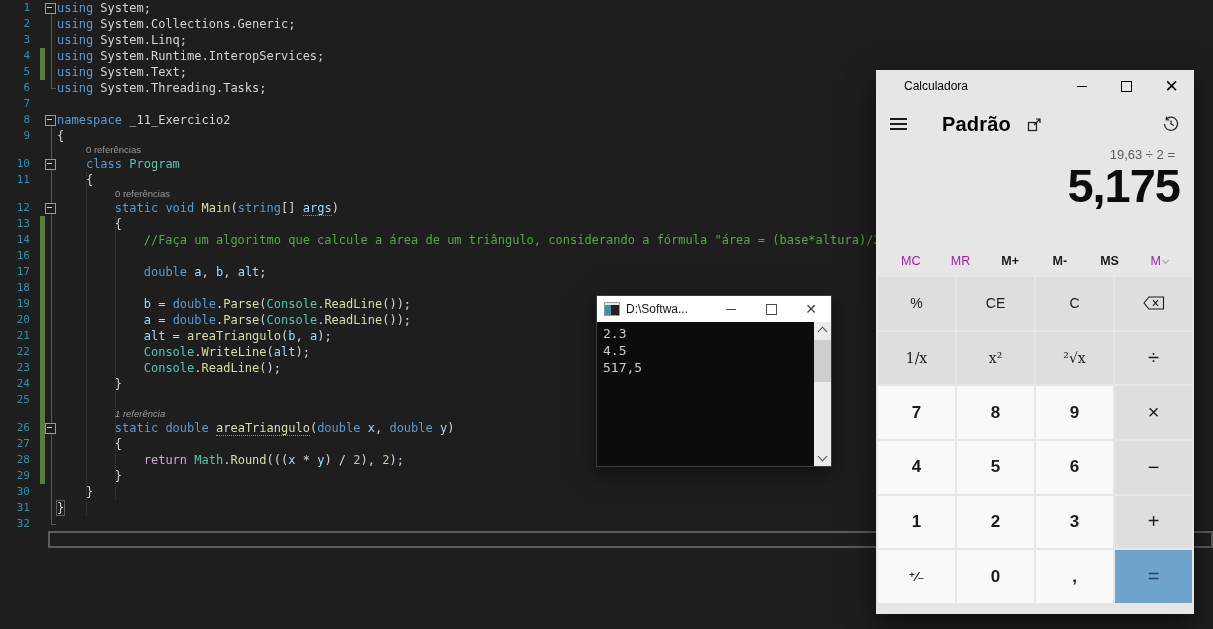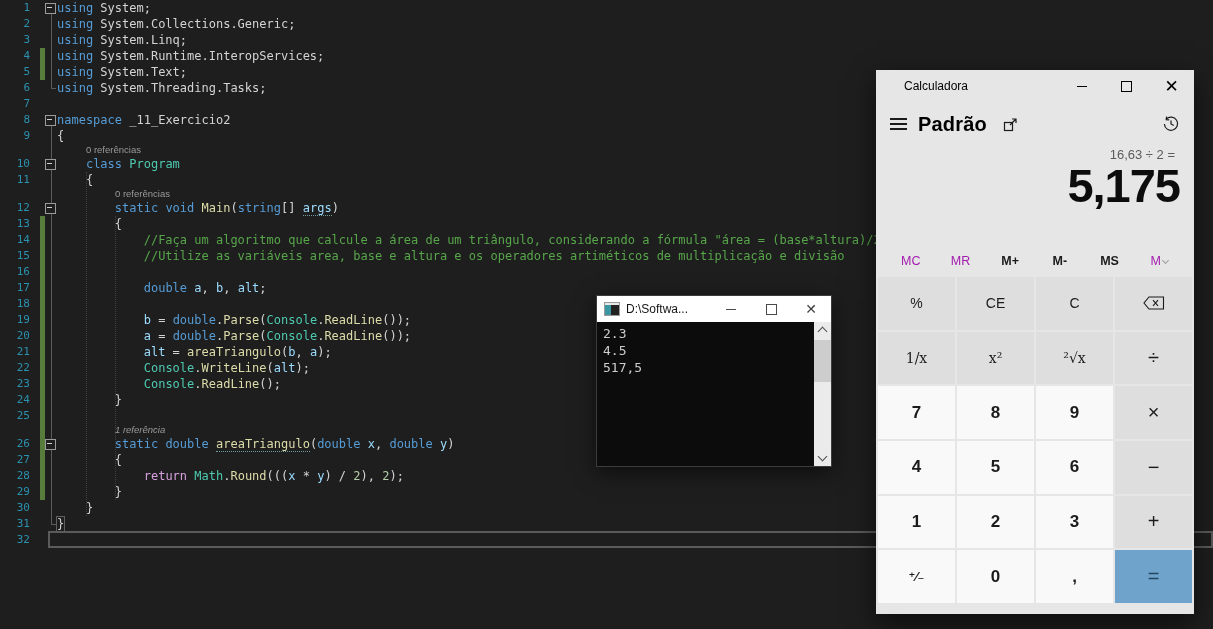--- a/index.html
+++ b/index.html
@@ -61,21 +61,21 @@
         box-shadow:0 10px 26px rgba(0,0,0,.6)}
   .calc-titlebar{position:absolute;top:0;left:0;right:0;height:32px;display:flex;align-items:center}
   .calc-title{font-size:12px;color:#000;padding-left:28px;flex:1}
   .tb-btn{width:45px;height:32px;display:flex;align-items:center;justify-content:center;flex:none}
   .tb-btn .g-min{background:#000}
   .tb-btn .g-max{border-color:#000}
   .tb-btn .g-close{font-size:17px;color:#000}
   .calc-header{position:absolute;top:40px;left:14px;right:14px;height:28px;display:flex;align-items:center}
   .hamburger{width:17px;display:flex;flex-direction:column;gap:3px}
   .hamburger span{display:block;height:2px;background:#1b1b1b}
-  .mode-title{font-size:20px;font-weight:700;color:#000;margin-left:11px;letter-spacing:.2px}
+  .mode-title{font-size:20px;font-weight:700;color:#000;margin-left:35px;letter-spacing:.2px}
   .pin-icon{margin-left:15px;display:flex}
   .hist-icon{margin-left:auto;display:flex}
   .calc-expr{position:absolute;top:77px;right:19px;font-size:13px;color:#5c5c5c}
   .calc-result{position:absolute;top:88px;right:14px;font-size:47px;line-height:56px;
                font-weight:700;color:#0c0c0c;letter-spacing:-1px}
   .calc-memrow{position:absolute;top:179px;left:10px;right:10px;height:24px;display:flex}
   .mem-btn{flex:1;text-align:center;font-size:12.5px;line-height:24px;font-weight:700;color:#1b1b1b}
   .mem-btn.disabled{color:#a21caf;font-weight:400}
   .mchev{display:inline-block;width:4px;height:4px;border-right:1px solid #9e9e9e;
          border-bottom:1px solid #9e9e9e;transform:rotate(45deg);margin-left:2px;vertical-align:2px}
@@ -112,21 +112,20 @@
         <div class="row"><span class="ln">7</span><span class="chbar"></span><span class="fold"></span><span class="code"></span></div>
         <div class="row"><span class="ln">8</span><span class="chbar"></span><span class="fold"><span class="fbox"></span></span><span class="code"><span class="tk-kw">namespace</span><span class="tk-d"> _11_Exercicio2</span></span></div>
         <div class="row"><span class="ln">9</span><span class="chbar"></span><span class="fold"></span><span class="code"><span class="tk-d">{</span></span></div>
         <div class="row lens"><span class="ln"></span><span class="chbar"></span><span class="fold"></span><span class="code" style="padding-left: 29px;">0 referências</span></div>
         <div class="row"><span class="ln">10</span><span class="chbar"></span><span class="fold"><span class="fbox"></span></span><span class="code"><span class="tk-d">    </span><span class="tk-kw">class</span><span class="tk-d"> </span><span class="tk-ty">Program</span></span></div>
         <div class="row"><span class="ln">11</span><span class="chbar"></span><span class="fold"></span><span class="code"><span class="tk-d">    {</span></span></div>
         <div class="row lens"><span class="ln"></span><span class="chbar"></span><span class="fold"></span><span class="code" style="padding-left: 58px;">0 referências</span></div>
         <div class="row"><span class="ln">12</span><span class="chbar"></span><span class="fold"><span class="fbox"></span></span><span class="code"><span class="tk-d">        </span><span class="tk-kw">static</span><span class="tk-d"> </span><span class="tk-kw">void</span><span class="tk-d"> </span><span class="tk-me">Main</span><span class="tk-d">(</span><span class="tk-kw">string</span><span class="tk-d">[] </span><span class="tk-va tk-u">args</span><span class="tk-d">)</span></span></div>
         <div class="row"><span class="ln">13</span><span class="chbar on"></span><span class="fold"></span><span class="code"><span class="tk-d">        {</span></span></div>
         <div class="row"><span class="ln">14</span><span class="chbar on"></span><span class="fold"></span><span class="code"><span class="tk-co">            //Faça um algoritmo que calcule a área de um triângulo, considerando a fórmula "área = (base*altura)/2.</span></span></div>
-        <div class="row"><span class="ln">15</span><span class="chbar on"></span><span class="fold"></span><span class="code"><span class="tk-co">            //Utilize as variáveis area, base e altura e os operadores artiméticos de multiplicação e divisão</span></span></div>
         <div class="row"><span class="ln">16</span><span class="chbar on"></span><span class="fold"></span><span class="code"></span></div>
         <div class="row"><span class="ln">17</span><span class="chbar on"></span><span class="fold"></span><span class="code"><span class="tk-d">            </span><span class="tk-kw">double</span><span class="tk-d"> </span><span class="tk-va">a</span><span class="tk-d">, </span><span class="tk-va">b</span><span class="tk-d">, </span><span class="tk-va">alt</span><span class="tk-d">;</span></span></div>
         <div class="row"><span class="ln">18</span><span class="chbar on"></span><span class="fold"></span><span class="code"></span></div>
         <div class="row"><span class="ln">19</span><span class="chbar on"></span><span class="fold"></span><span class="code"><span class="tk-d">            </span><span class="tk-va">b</span><span class="tk-d"> = </span><span class="tk-kw">double</span><span class="tk-d">.</span><span class="tk-me">Parse</span><span class="tk-d">(</span><span class="tk-ty">Console</span><span class="tk-d">.</span><span class="tk-me">ReadLine</span><span class="tk-d">());</span></span></div>
         <div class="row"><span class="ln">20</span><span class="chbar on"></span><span class="fold"></span><span class="code"><span class="tk-d">            </span><span class="tk-va">a</span><span class="tk-d"> = </span><span class="tk-kw">double</span><span class="tk-d">.</span><span class="tk-me">Parse</span><span class="tk-d">(</span><span class="tk-ty">Console</span><span class="tk-d">.</span><span class="tk-me">ReadLine</span><span class="tk-d">());</span></span></div>
         <div class="row"><span class="ln">21</span><span class="chbar on"></span><span class="fold"></span><span class="code"><span class="tk-d">            </span><span class="tk-va">alt</span><span class="tk-d"> = </span><span class="tk-me">areaTriangulo</span><span class="tk-d">(</span><span class="tk-va">b</span><span class="tk-d">, </span><span class="tk-va">a</span><span class="tk-d">);</span></span></div>
         <div class="row"><span class="ln">22</span><span class="chbar on"></span><span class="fold"></span><span class="code"><span class="tk-d">            </span><span class="tk-ty">Console</span><span class="tk-d">.</span><span class="tk-me">WriteLine</span><span class="tk-d">(</span><span class="tk-va">alt</span><span class="tk-d">);</span></span></div>
         <div class="row"><span class="ln">23</span><span class="chbar on"></span><span class="fold"></span><span class="code"><span class="tk-d">            </span><span class="tk-ty">Console</span><span class="tk-d">.</span><span class="tk-me">ReadLine</span><span class="tk-d">();</span></span></div>
         <div class="row"><span class="ln">24</span><span class="chbar on"></span><span class="fold"></span><span class="code"><span class="tk-d">        }</span></span></div>
         <div class="row"><span class="ln">25</span><span class="chbar on"></span><span class="fold"></span><span class="code"></span></div>
@@ -199,21 +198,21 @@
         </svg>
       </span>
       <span class="hist-icon">
         <svg width="18" height="18" viewBox="0 0 18 18">
           <path d="M4.2 4.2 A6.6 6.6 0 1 1 2.4 9" fill="none" stroke="#1b1b1b" stroke-width="1.2"></path>
           <path d="M4.6 1.6 L4.2 4.6 L7.2 4.9" fill="none" stroke="#1b1b1b" stroke-width="1.2"></path>
           <path d="M9 5.5 V9 L11.8 10.6" fill="none" stroke="#1b1b1b" stroke-width="1.2"></path>
         </svg>
       </span>
     </div>
-    <div class="calc-expr">16,63 ÷ 2 =</div>
+    <div class="calc-expr">19,63 ÷ 2 =</div>
     <div class="calc-result">5,175</div>
     <div class="calc-memrow" id="memrow">
         <span class="mem-btn disabled">MC</span>
         <span class="mem-btn disabled">MR</span>
         <span class="mem-btn">M+</span>
         <span class="mem-btn">M-</span>
         <span class="mem-btn">MS</span>
         <span class="mem-btn disabled">M<span class="mchev"></span></span>
       </div>
     <div class="calc-keypad" id="keypad">

